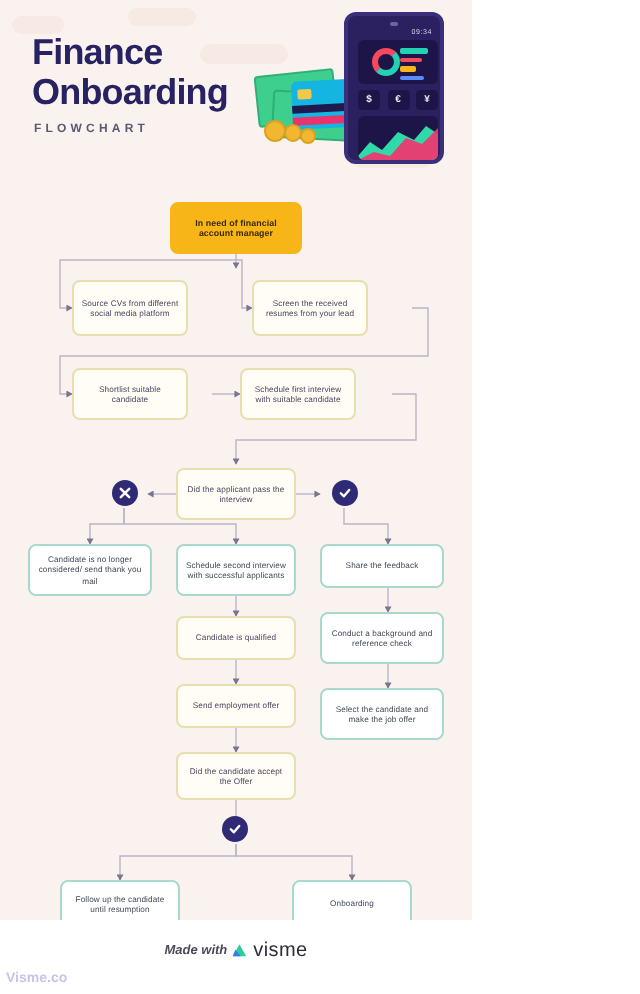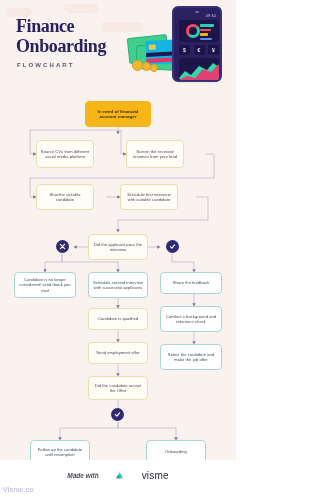--- a/index.html
+++ b/index.html
@@ -31,21 +31,20 @@
   .c1 { left: 6px;  top: 8px;  width: 26px; height: 9px; }
   .c2 { left: 64px; top: 4px;  width: 34px; height: 9px; }
   .c3 { left: 100px;top: 22px; width: 44px; height: 10px; }
   .c4 { left: 176px;top: 74px; width: 40px; height: 10px; }
 
   .title {
     position: absolute; left: 16px; top: 16px;
     color: #272261;
     font-size: 18px; font-weight: 700; line-height: 20px;
     letter-spacing: -0.4px;
-    font-family: Liberation Serif, serif;
   }
   .subtitle {
     position: absolute; left: 17px; top: 62px;
     color: #5d5871;
     font-size: 6px; font-weight: 700;
     letter-spacing: 2.1px;
   }
 
   
   .illus { position: absolute; left: 128px; top: 4px; width: 104px; height: 84px; }
@@ -153,21 +152,21 @@
     width: 13px; height: 13px; border-radius: 50%;
     background: #2f2a75;
     display: flex; align-items: center; justify-content: center;
   }
   .badge svg { width: 7px; height: 7px; }
 
   
   .footer { position: absolute; left: 0; top: 460px; width: 236px; height: 37px; background: #ffffff; }
   .made {
     position: absolute; left: 50%; top: 10px; transform: translateX(-50%);
-    display: flex; align-items: center; gap: 17px;
+    display: flex; align-items: center; gap: 2px;
   }
   .made-txt {
     color: #4a4a5a; font-size: 6.5px; font-style: italic; font-weight: 700;
   }
   .visme-mark { width: 9px; height: 9px; }
   .visme-word { color: #2c2c3a; font-size: 10px; letter-spacing: .2px; }
   .wm {
     position: absolute; left: 3px; top: 26px;
     color: #c9c4e8; font-size: 7px; font-weight: 700;
   }

